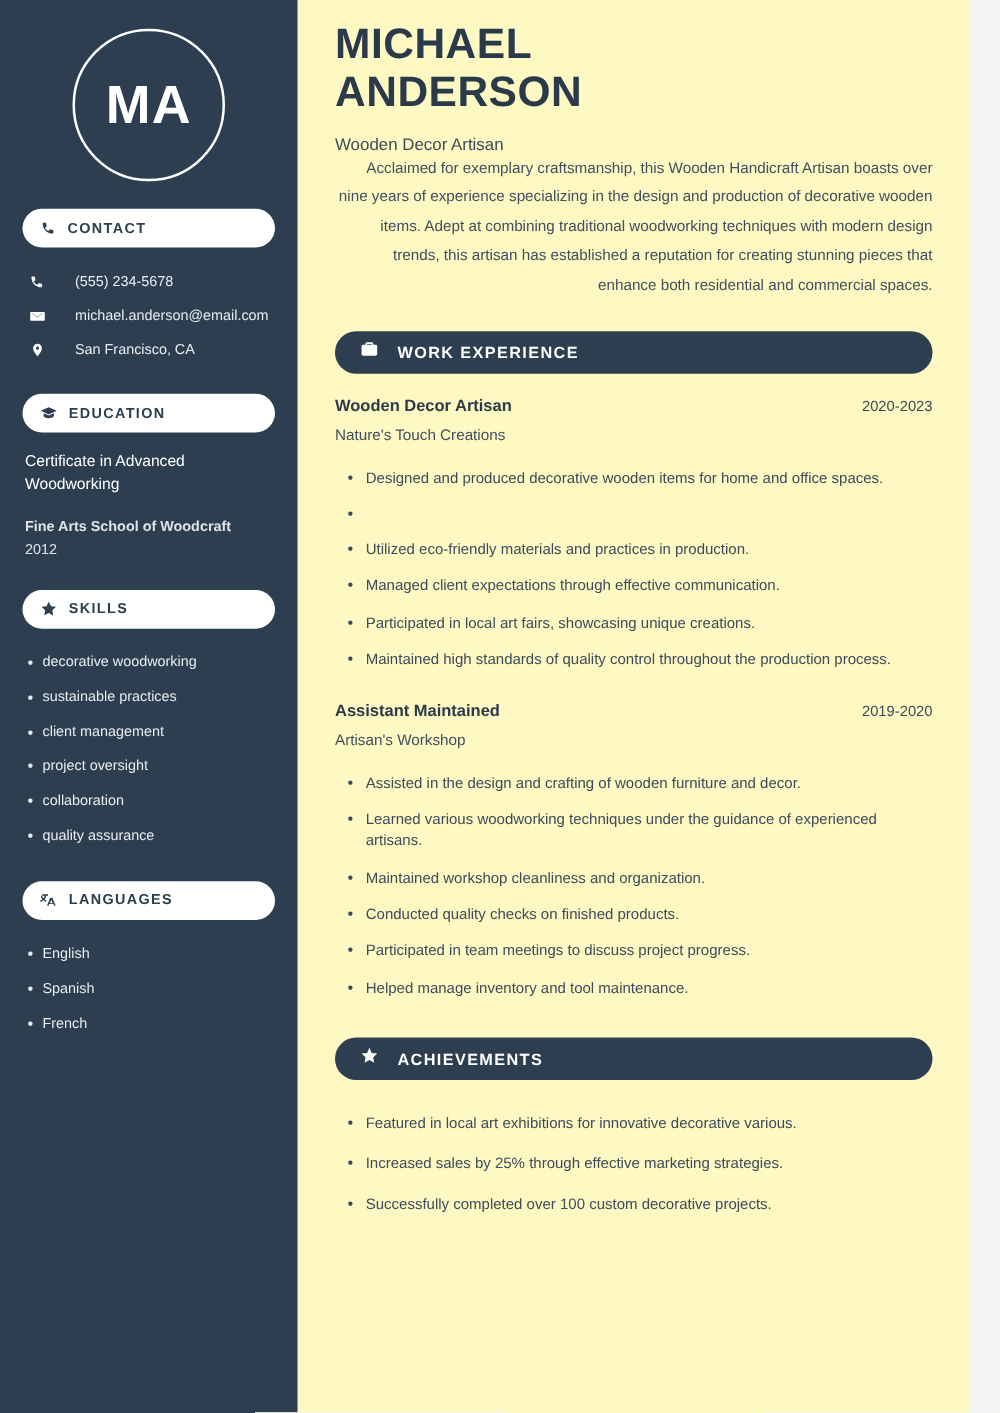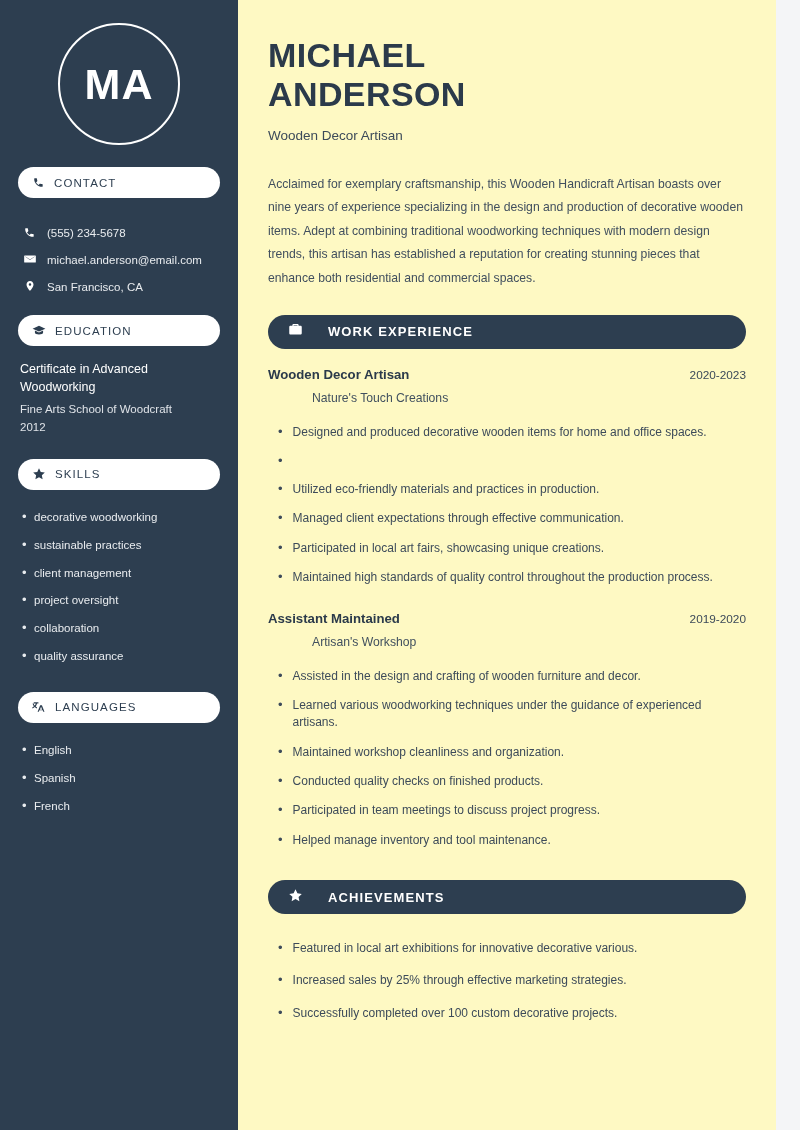--- a/index.html
+++ b/index.html
@@ -52,30 +52,30 @@
     border-radius: 17px;
     height: 31px;
     display: flex;
     align-items: center;
     padding: 0 14px;
     gap: 9px;
     margin-top: 22px;
   }
   .pill .pill-label {
     font-size: 11.5px;
-    font-weight: normal;
+    font-weight: bold;
     letter-spacing: 1.1px;
   }
   .pill svg { display: block; }
 
   .contact-list { margin-top: 14px; }
   .contact-row {
     display: flex;
-    align-items: flex-end;
-    gap: 10px;
+    align-items: center;
+    gap: 23px;
     height: 27px;
     font-size: 11.5px;
     color: #e9ecef;
     padding-left: 4px;
   }
   .contact-row .ico {
     width: 15px;
     display: flex;
     justify-content: center;
     align-items: center;
@@ -84,22 +84,23 @@
   .edu-block { margin-top: 14px; padding-left: 2px; }
   .edu-degree {
     font-size: 12.5px;
     font-weight: normal;
     line-height: 1.45;
     color: #ffffff;
   }
   .edu-school {
     font-size: 11.5px;
     color: #dfe3e8;
-    margin-top: 5px;
+    margin-top: 18px;
     line-height: 1.55;
+    font-weight: bold;
   }
   .edu-year {
     font-size: 11.5px;
     color: #dfe3e8;
     line-height: 1.55;
   }
 
   .bullets { margin-top: 14px; padding-left: 4px; }
   .bullet-item {
     display: flex;
@@ -112,52 +113,51 @@
   .bullet-item .dot {
     width: 4px;
     min-width: 4px;
     line-height: 1.2;
     font-size: 13px;
   }
 
   
   .main {
     flex: 1;
-    padding: 36px 30px 0 30px;
+    padding: 16px 30px 0 30px;
     position: relative;
   }
   .name {
     font-size: 34px;
     line-height: 1.16;
     font-weight: bold;
     letter-spacing: 0.4px;
     color: #2b3a4a;
     text-transform: uppercase;
   }
   .job-title {
     font-size: 13.5px;
     color: #3c4a59;
     margin-top: 13px;
   }
   .summary {
-    margin-top: 30px;
     font-size: 12.2px;
     line-height: 1.92;
     color: #414f5e;
-    text-align: left;
+    text-align: right;
   }
 
   .sec-bar {
     margin-top: 25px;
     height: 34px;
     background: #2d3e50;
     border-radius: 17px;
     display: flex;
     align-items: center;
-    gap: 25px;
+    gap: 15px;
     padding: 0 20px;
     color: #ffffff;
   }
   .sec-bar .sec-label {
     font-size: 13px;
     font-weight: bold;
     letter-spacing: 1.1px;
   }
 
   .job { margin-top: 18px; }
@@ -172,21 +172,20 @@
     color: #2b3a4a;
   }
   .job-dates {
     font-size: 11.8px;
     color: #3c4a59;
   }
   .job-company {
     font-size: 12.2px;
     color: #41505f;
     margin-top: 9px;
-    margin-left: 44px;
   }
   .job-bullets { margin-top: 13px; }
   .mb-item {
     display: flex;
     gap: 10px;
     font-size: 12px;
     color: #3d4b5a;
     line-height: 1.45;
     padding: 6px 0 6px 10px;
   }

